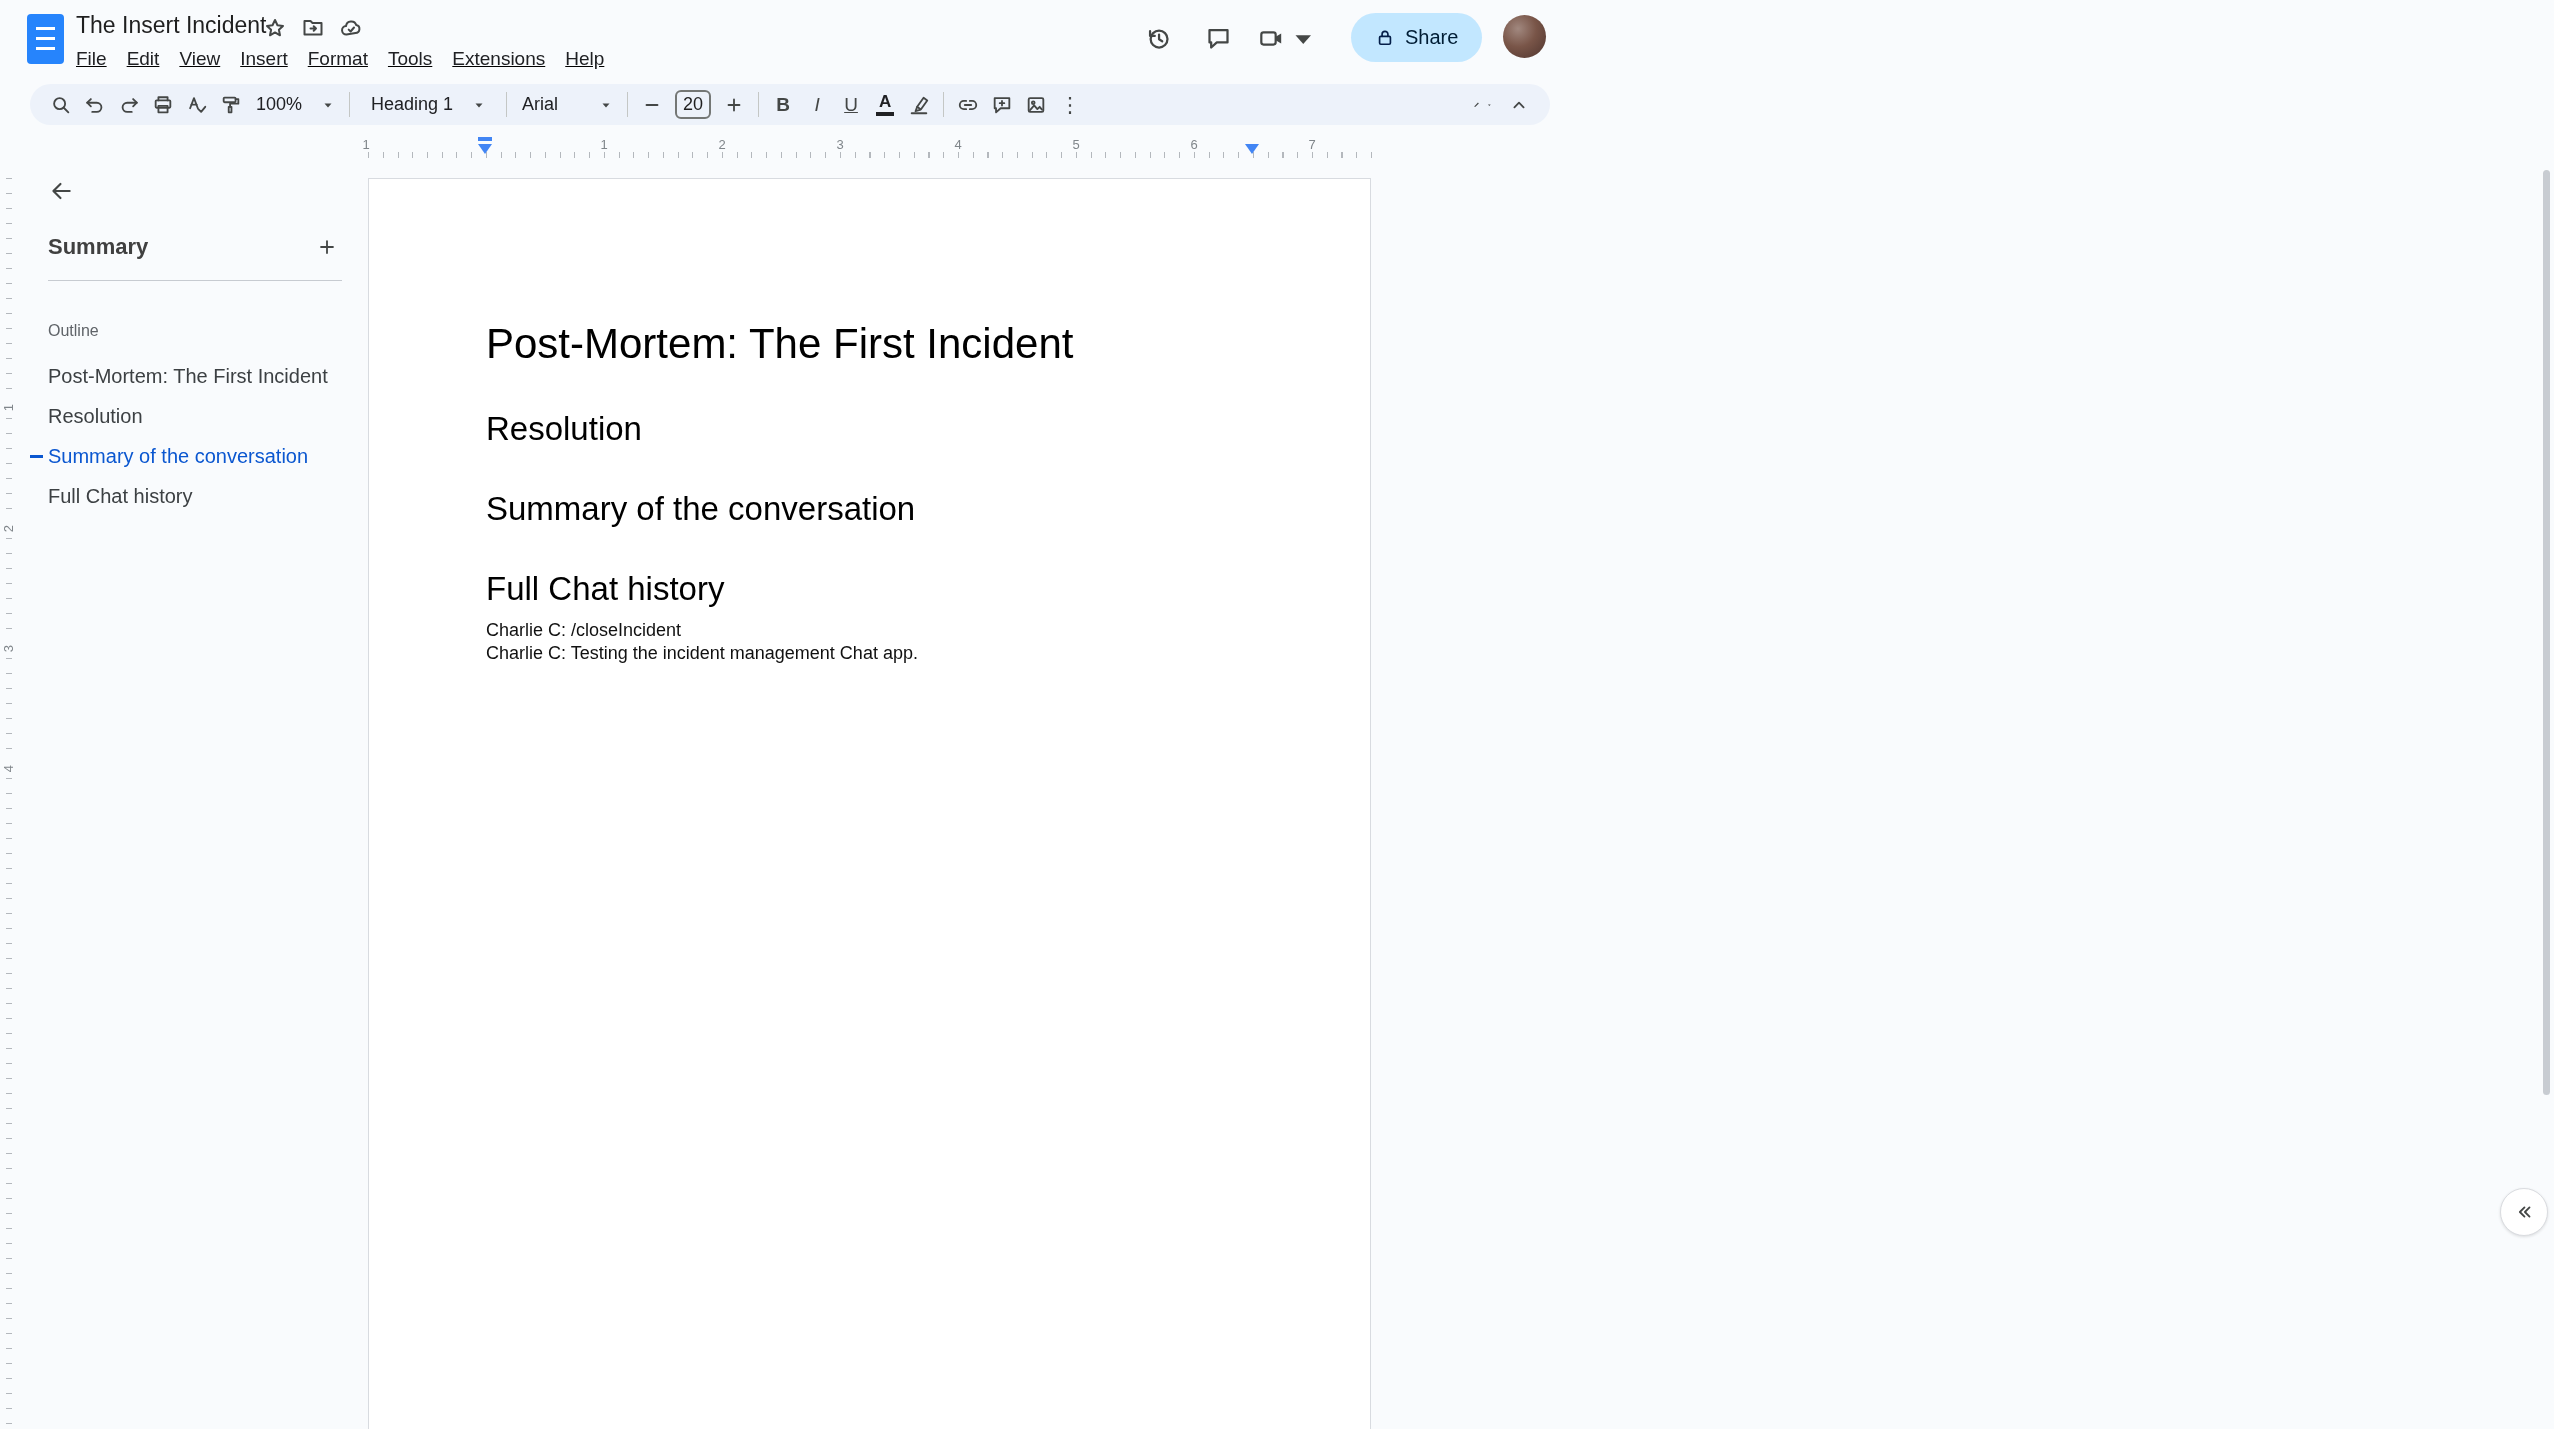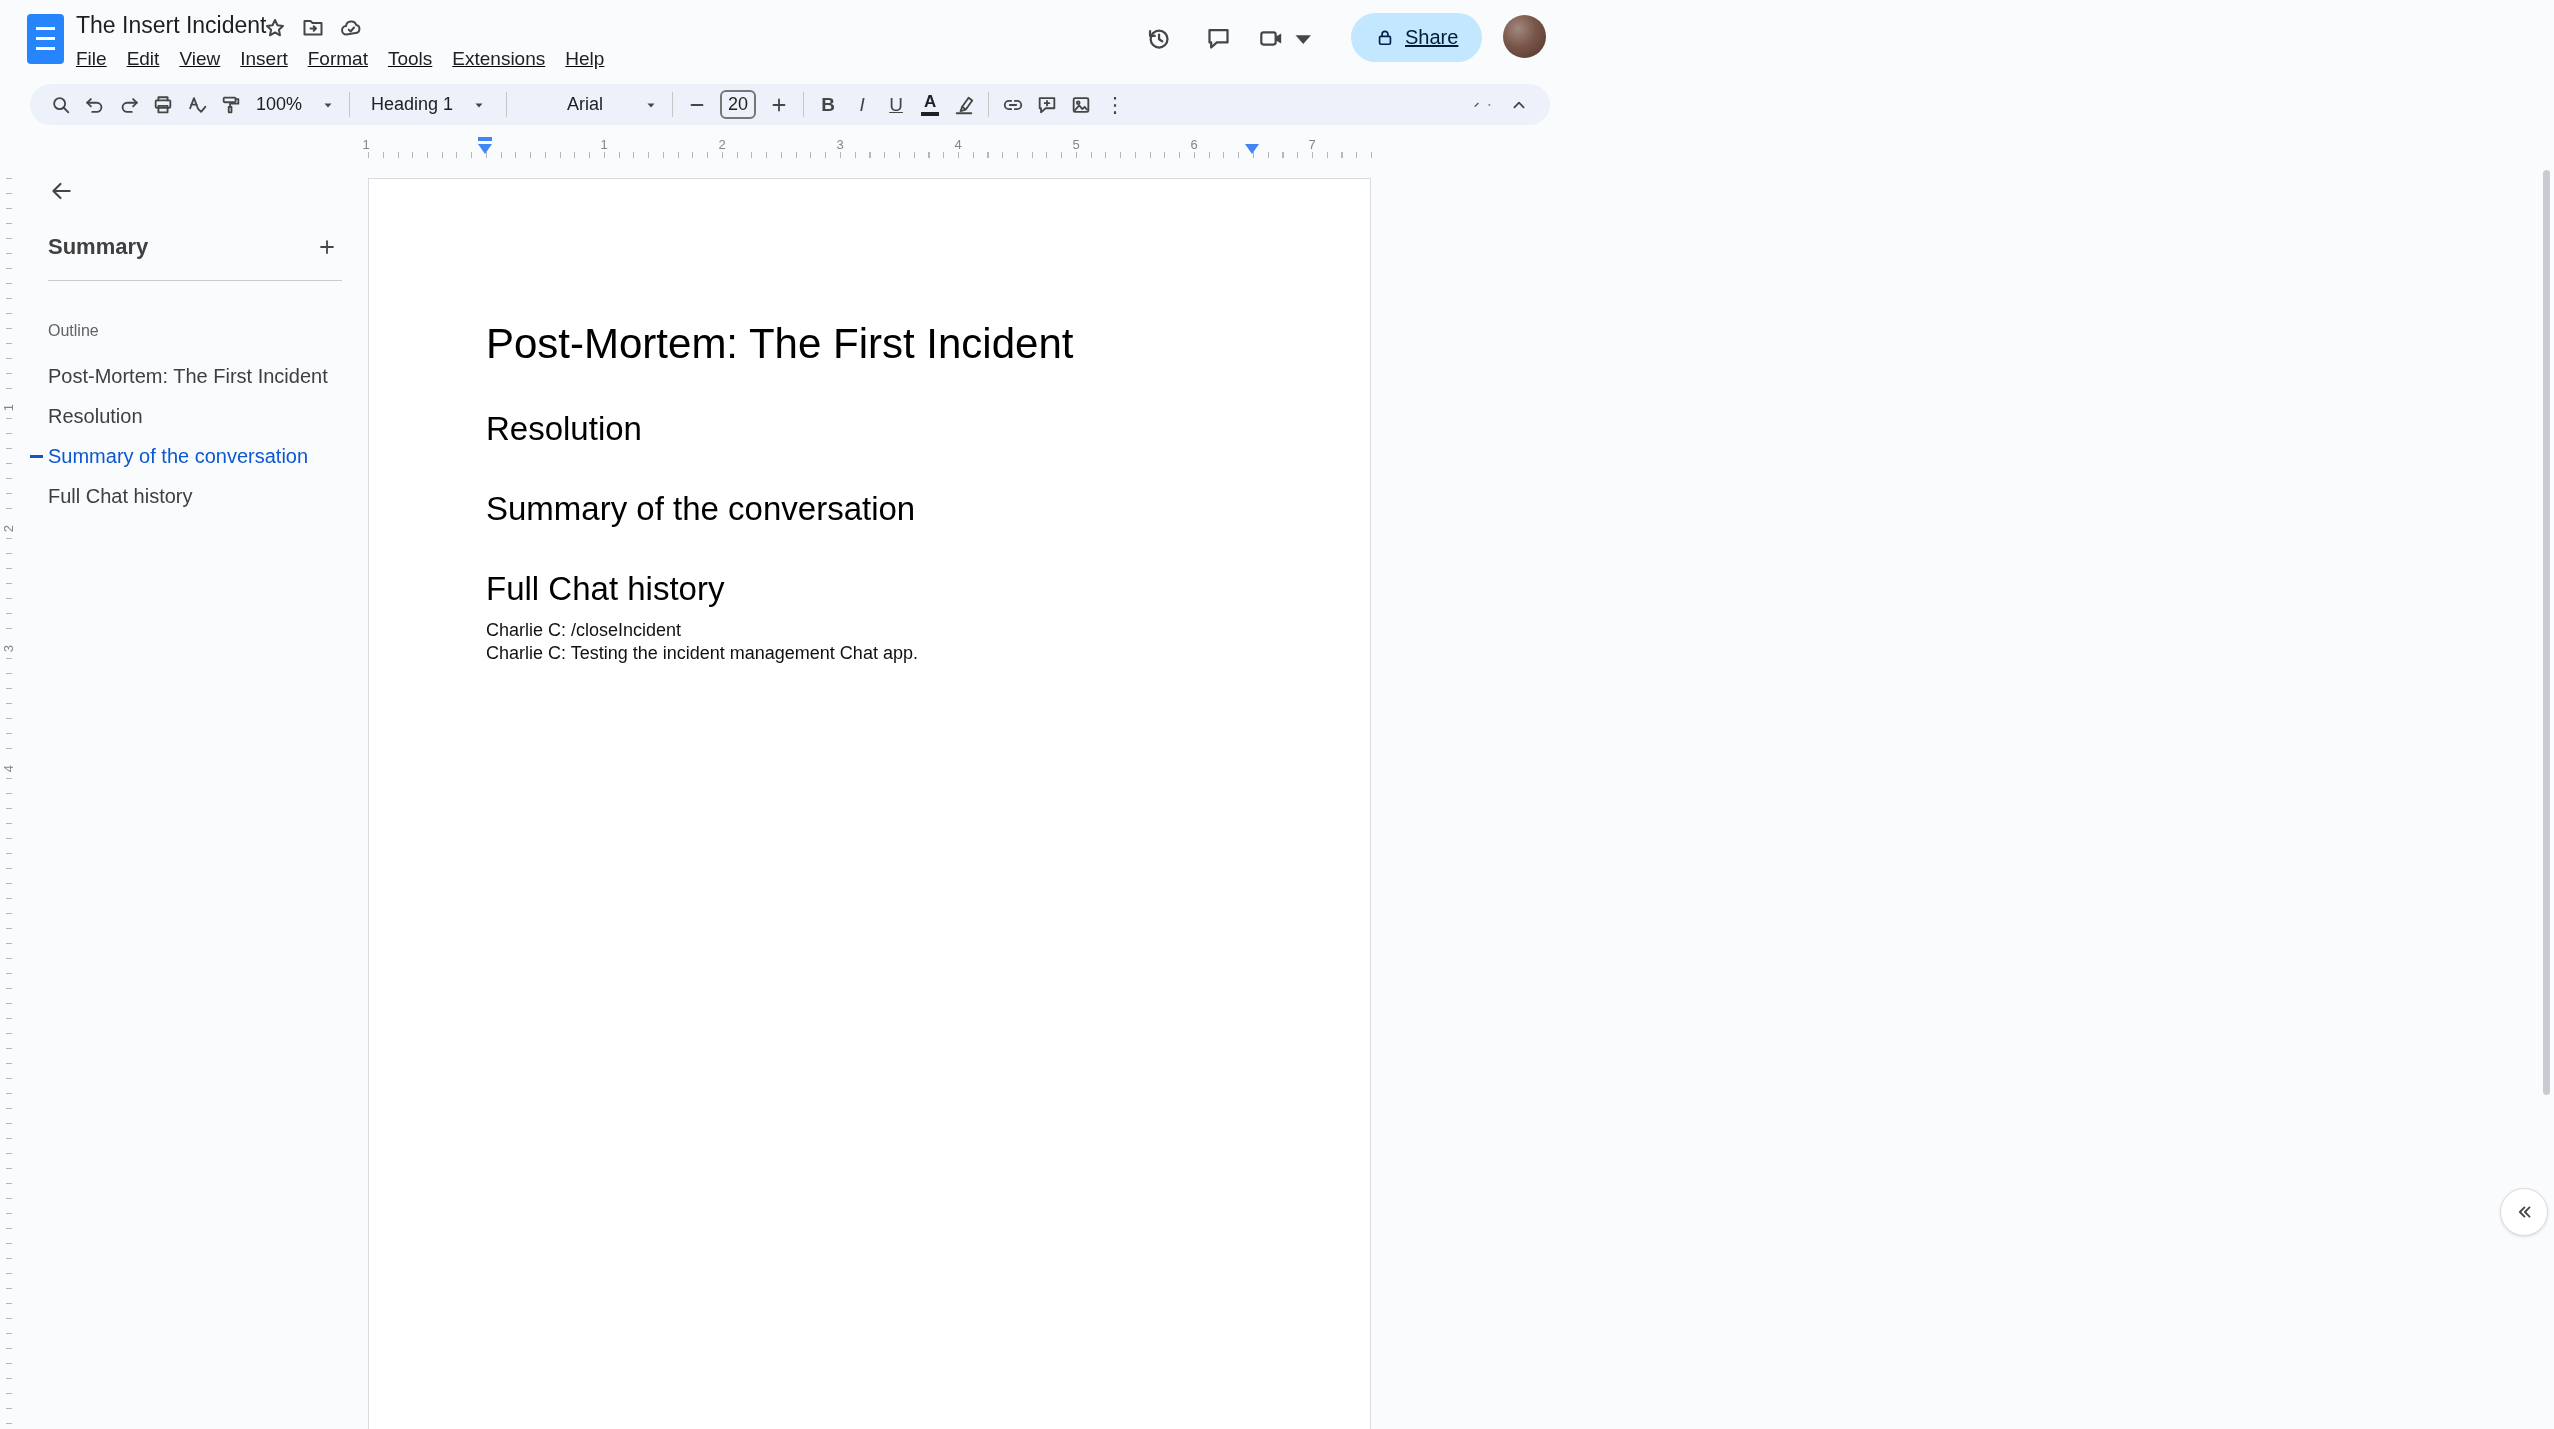--- a/index.html
+++ b/index.html
@@ -21,36 +21,36 @@
   .menu-item { font-size: 19px; color: #202124; padding: 3px 10px; border-radius: 6px; cursor: pointer; line-height: 24px; }
 
   .hdr-right-btn { position: absolute; top: 21px; width: 34px; height: 34px; display: flex; align-items: center; justify-content: center; cursor: pointer; }
   .hdr-right-btn svg { width: 27px; height: 27px; }
   .hist-btn { left: 1141px; }
   .cmt-btn { left: 1201px; }
   .cam-btn { left: 1258px; width: 58px; gap: 5px; }
   .share-btn { position: absolute; left: 1351px; top: 13px; height: 49px; border-radius: 25px;
     background: #c2e7ff; display: flex; align-items: center; gap: 10px; padding: 0 24px; cursor: pointer; }
   .share-btn svg { width: 20px; height: 20px; }
-  .share-label { font-size: 20px; font-weight: 500; color: #001d35; text-decoration: underline; }
+  .share-label { font-size: 20px; font-weight: 500; color: #001d35; }
   .avatar { position: absolute; left: 1503px; top: 15px; width: 43px; height: 43px; border-radius: 50%;
     background: radial-gradient(circle at 35% 32%, #a1887f 0%, #795548 45%, #4e342e 100%); cursor: pointer; }
 
   
   .tbar { position: absolute; left: 30px; top: 84px; width: 1520px; height: 41px;
     background: #edf2fa; border-radius: 21px; display: flex; align-items: center; padding: 0 14px; }
   .tbtn { min-width: 34px; height: 32px; border-radius: 6px; display: flex; align-items: center; justify-content: center; cursor: pointer; }
   .tbtn svg { width: 22px; height: 22px; }
   .sep { width: 1px; height: 25px; background: #c4c7c5; margin: 0 7px; }
   .tb-text { font-size: 18px; color: #202124; }
   .drop-btn { display: flex; align-items: center; gap: 20px; padding: 0 8px; height: 32px; border-radius: 6px; cursor: pointer; }
   .caret { width: 12px; height: 12px; }
   .caret path { fill: #444746; }
   .style-btn { width: 142px; justify-content: center; }
-  .font-btn { width: 106px; justify-content: space-between; margin-left: 45px; }
+  .font-btn { width: 106px; justify-content: space-between; }
   .size-box { width: 36px; height: 29px; border: 2px solid #747775; border-radius: 6px;
     font-size: 18px; color: #1f1f1f; display: flex; align-items: center; justify-content: center; margin: 0 6px; cursor: text; }
   .fmt { font-size: 19px; color: #444746; }
   .fmt-b { font-weight: 700; }
   .fmt-i { font-style: italic; }
   .fmt-u { text-decoration: underline; }
   .acolor { display: flex; flex-direction: column; align-items: center; cursor: pointer; }
   .acolor .a { font-size: 17px; font-weight: 600; color: #202124; line-height: 17px; }
   .acolor .bar { width: 18px; height: 4px; background: #202124; margin-top: 2px; }
   .more-glyph { font-size: 21px; color: #444746; letter-spacing: 0; }

